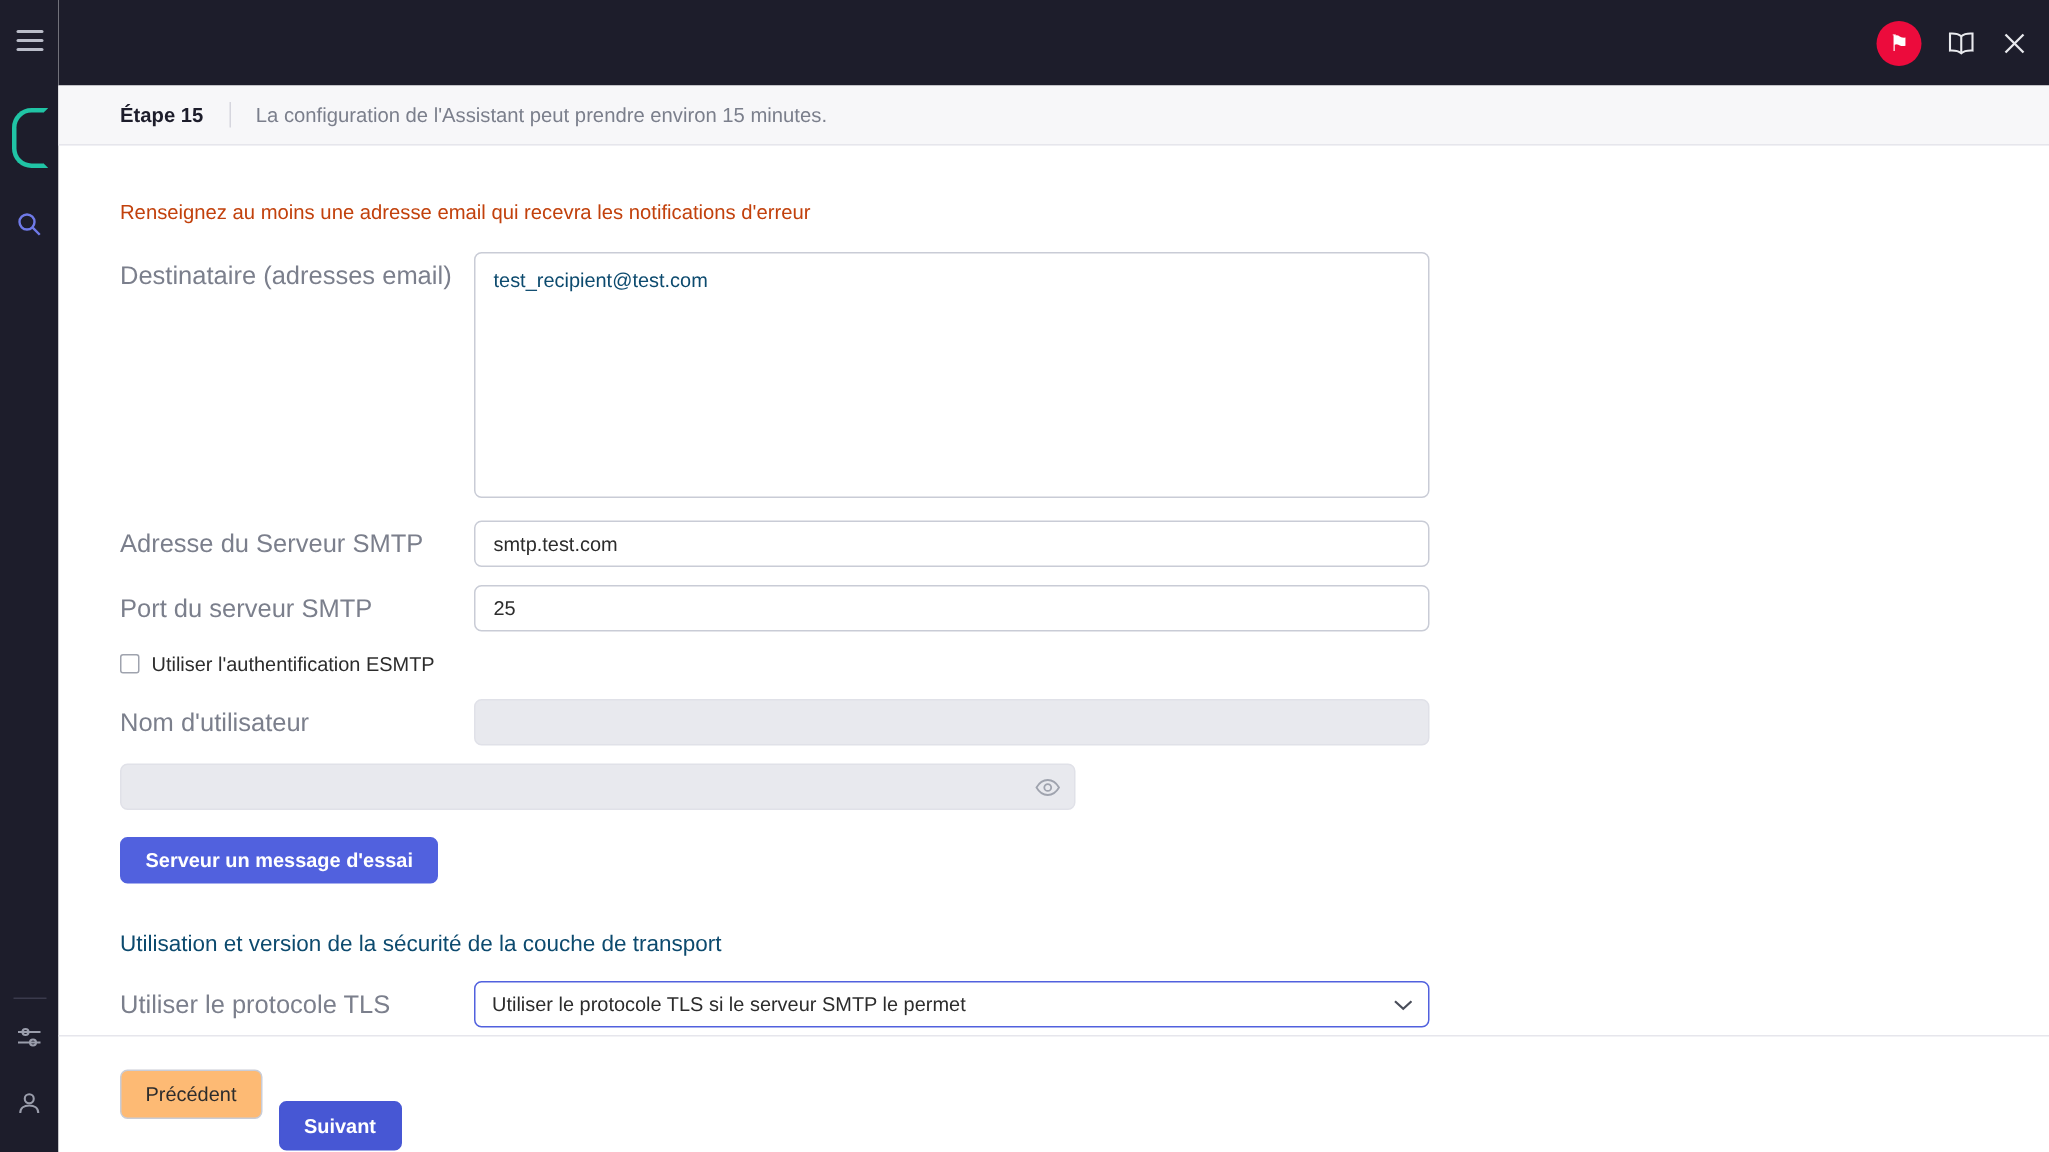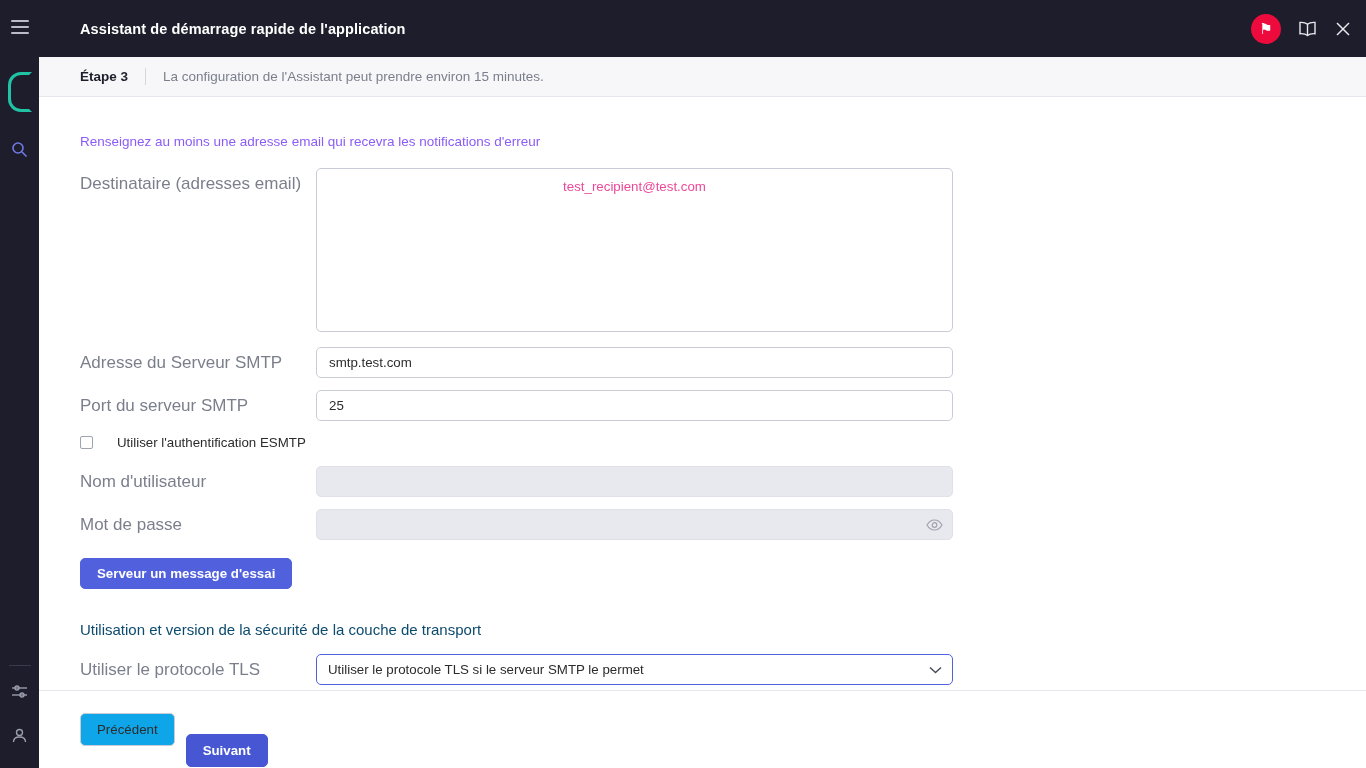--- a/index.html
+++ b/index.html
@@ -131,21 +131,21 @@
   
   .body {
     flex: 1 1 auto;
     position: relative;
     overflow: hidden;
     padding: 0 41px;
   }
   .intro {
     margin-top: 37px;
     font-size: 13.5px;
-    color: #8b5cf6;
+    color: #c2410c;
   }
 
   .form {
     margin-top: 19px;
   }
   .row {
     display: flex;
     align-items: flex-start;
     margin-bottom: 12px;
   }
@@ -160,24 +160,23 @@
 
   textarea.ta {
     width: 100%;
     height: 164px;
     resize: none;
     border: 1px solid #c9ccd6;
     border-radius: 5px;
     padding: 10px 12px;
     font-family: "Liberation Sans", sans-serif;
     font-size: 13.3px;
-    color: #ec4899;
+    color: #0c4a6e;
     background: #ffffff;
     outline: none;
-    text-align: center;
   }
   input.txt {
     width: 100%;
     height: 31px;
     border: 1px solid #c9ccd6;
     border-radius: 5px;
     padding: 13px 12px;
     font-family: "Liberation Sans", sans-serif;
     font-size: 13.3px;
     color: #2c2c2c;
@@ -196,21 +195,21 @@
     transform: translateY(-50%);
     color: #9fa3ae;
     cursor: pointer;
     display: flex;
   }
 
   .checkrow {
     display: flex;
     align-items: center;
     margin: 14px 0 16px 0;
-    gap: 24px;
+    gap: 8px;
   }
   .cbox {
     width: 13px; height: 13px;
     border: 1px solid #9fa3ae;
     border-radius: 2px;
     background: #fff;
     flex: 0 0 13px;
     cursor: pointer;
   }
   .checkrow-label { font-size: 13.3px; color: #2c2c2c; cursor: pointer; }
@@ -228,21 +227,21 @@
     justify-content: center;
   }
   .btn-primary {
     background: #4757d4;
     color: #ffffff;
     font-weight: bold;
     border-color: #4757d4;
     margin-top: 41px;
   }
   .btn-secondary {
-    background: #0ea5e9;
+    background: #fdba74;
     color: #2c2c2c;
     border-color: #c9ccd6;
   }
   .btn-test {
     background: #5161de;
     color: #fff;
     font-weight: bold;
     border-color: #5161de;
     height: 31px;
   }
@@ -326,40 +325,39 @@
       <svg width="17" height="17" viewBox="0 0 17 17" fill="none" stroke="#9a9dab" stroke-width="1.4">
         <circle cx="8.5" cy="5.5" r="3"></circle>
         <path d="M2.5 15c0-3.3 2.7-5 6-5s6 1.7 6 5"></path>
       </svg>
     </div>
   </div>
 
   <div class="window">
 
     <div class="titlebar">
-      <div class="titlebar-title">Assistant de démarrage rapide de l'application</div>
       <div class="titlebar-right">
         <div class="badge-flag">⚑</div>
         <div class="icon-white">
           <svg width="21" height="18" viewBox="0 0 21 18" fill="none" stroke="#e9eaee" stroke-width="1.4">
             <path d="M10.5 4.2C8.8 2.7 6.3 2.2 3 2.4v11.3c3.3-.2 5.8.3 7.5 1.8 1.7-1.5 4.2-2 7.5-1.8V2.4c-3.3-.2-5.8.3-7.5 1.8z"></path>
             <line x1="10.5" y1="4.2" x2="10.5" y2="15.5"></line>
           </svg>
         </div>
         <div class="icon-white">
           <svg width="18" height="18" viewBox="0 0 18 18" fill="none" stroke="#e9eaee" stroke-width="1.5">
             <line x1="3" y1="3" x2="15" y2="15"></line>
             <line x1="15" y1="3" x2="3" y2="15"></line>
           </svg>
         </div>
       </div>
     </div>
 
     <div class="stepbar">
-      <div class="step-label">Étape 3</div>
+      <div class="step-label">Étape 15</div>
       <div class="step-sep"></div>
       <div class="step-hint">La configuration de l'Assistant peut prendre environ 15 minutes.</div>
     </div>
 
     <div class="body">
 
       <div class="intro">Renseignez au moins une adresse email qui recevra les notifications d'erreur</div>
 
       <div class="form">
 
@@ -390,21 +388,20 @@
         </div>
 
         <div class="row">
           <div class="row-label">Nom d'utilisateur</div>
           <div class="field">
             <input class="txt disabled-field" type="text" disabled="" value="" style="">
           </div>
         </div>
 
         <div class="row">
-          <div class="row-label">Mot de passe</div>
           <div class="field pwd-wrap">
             <input class="txt disabled-field" type="password" disabled="" value="" style="">
             <span class="pwd-eye">
               <svg width="17" height="13" viewBox="0 0 17 13" fill="none" stroke="#9fa3ae" stroke-width="1.2">
                 <path d="M1 6.5C3 3 5.7 1.5 8.5 1.5S14 3 16 6.5C14 10 11.3 11.5 8.5 11.5S3 10 1 6.5z"></path>
                 <circle cx="8.5" cy="6.5" r="2.3"></circle>
               </svg>
             </span>
           </div>
         </div>

